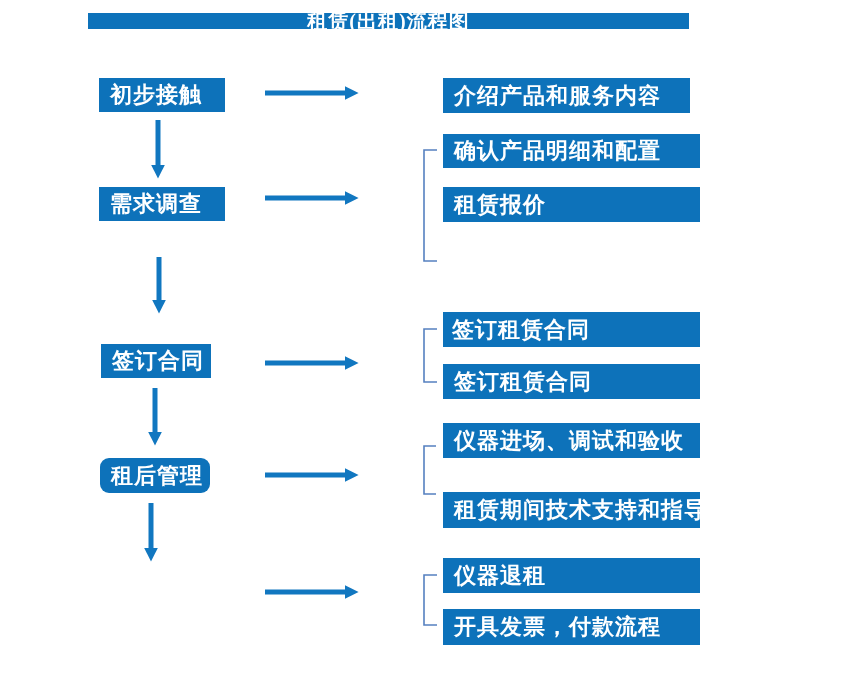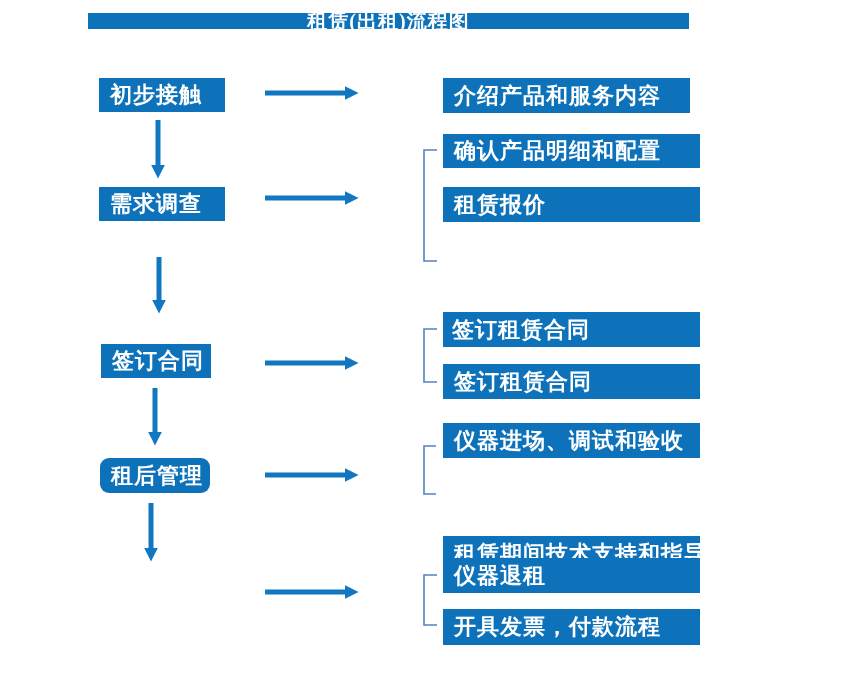--- a/index.html
+++ b/index.html
@@ -92,18 +92,18 @@
 
   <div class="node" style="left:443px; top:78px;  width:247px; height:35px;">介绍产品和服务内容</div>
 
   <div class="node" style="left:443px; top:134px; width:257px; height:34px;">确认产品明细和配置</div>
   <div class="node" style="left:443px; top:187px; width:257px; height:35px;">租赁报价</div>
 
   <div class="node" style="left:443px; top:312px; width:257px; height:35px;padding-left:9px;">签订租赁合同</div>
   <div class="node" style="left:443px; top:364px; width:257px; height:35px;">签订租赁合同</div>
 
   <div class="node" style="left:443px; top:423px; width:257px; height:35px;">仪器进场、调试和验收</div>
-  <div class="node" style="left:443px; top:492px; width:257px; height:36px;margin-top:44px;">租赁期间技术支持和指导</div>
+  <div class="node" style="left:443px; top:492px; width:257px; height:36px;">租赁期间技术支持和指导</div>
 
   <div class="node" style="left:443px; top:558px; width:257px; height:35px;">仪器退租</div>
   <div class="node" style="left:443px; top:609px; width:257px; height:36px;">开具发票，付款流程</div>
 
 </div>
 
 </body></html>

